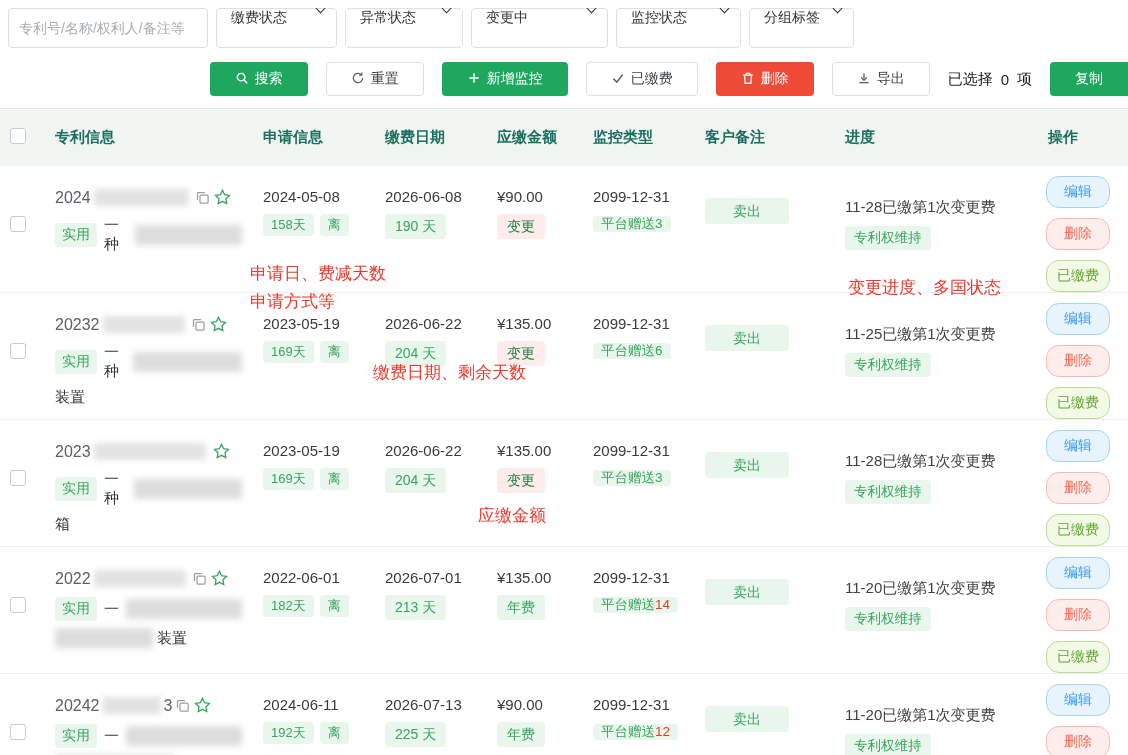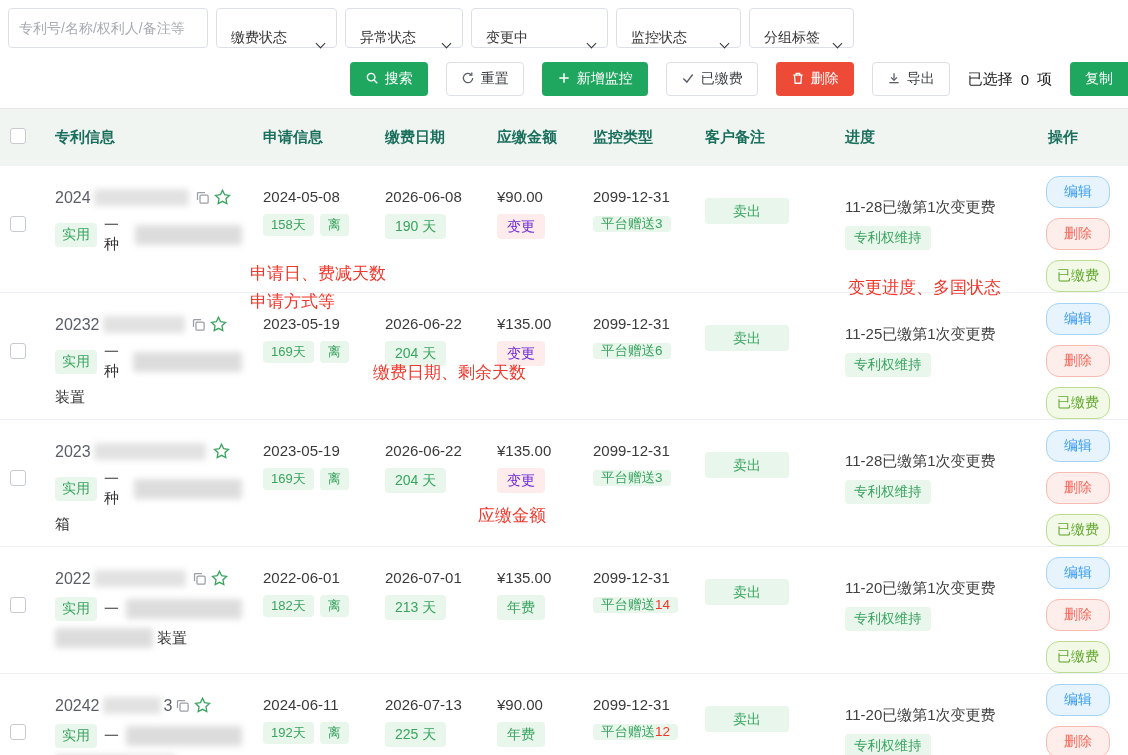--- a/index.html
+++ b/index.html
@@ -6,31 +6,31 @@
   html,body { width:1128px; height:755px; overflow:hidden; background:#fff;
     font-family:"Liberation Sans", sans-serif; color:#333; }
   .page { position:relative; width:1128px; height:755px; }
 
   
   .filterbar { display:flex; gap:8px; padding:8px 0 0 8px; align-items:flex-start; }
   .search-input { width:200px; height:40px; border:1px solid #dcdfe6; border-radius:4px;
     padding:0 10px; font-size:14px; color:#333; outline:none; font-family:inherit; }
   .search-input::placeholder { color:#a8abb2; }
   .select { height:40px; border:1px solid #dcdfe6; border-radius:4px; background:#fff;
-    display:flex; align-items:flex-end; justify-content:space-between; padding:0 12px 0 14px;
+    display:flex; align-items:flex-start; justify-content:space-between; padding:0 12px 0 14px;
     font-size:14px; color:#333; cursor:pointer; }
   .sel-w1{width:121px}.sel-w2{width:118px}.sel-w3{width:137px}.sel-w4{width:125px}.sel-w5{width:105px}
   .chev { width:7px; height:7px; border-right:1.6px solid #303133; border-bottom:1.6px solid #303133;
     transform:rotate(45deg); margin-top:-4px; flex:none; margin-left:8px; }
 
   
   .toolbar { display:flex; justify-content:flex-end; align-items:center; gap:18px;
     padding:14px 0 0 0; height:48px; }
   .btn { height:34px; border-radius:4px; display:inline-flex; align-items:center; gap:6px;
-    padding:0 14px; font-size:14px; cursor:pointer; border:1px solid transparent; white-space:nowrap; }
+    padding:0 24px; font-size:14px; cursor:pointer; border:1px solid transparent; white-space:nowrap; }
   .btn-green { background:#1fa75f; color:#fff; }
   .btn-plain { background:#fff; border-color:#dcdfe6; color:#3c3f44; }
   .btn-red { background:#ee4a38; color:#fff; }
   .btn svg { flex:none; }
   .selected-info { font-size:15px; color:#222; display:flex; gap:8px; align-items:center; }
 
   
   .grid { display:grid; grid-template-columns:40px 208px 122px 112px 96px 112px 140px 203px 95px; }
   .thead { background:#f0f5f2; border-top:1px solid #e4e7e6; height:58px; align-items:center; margin-top:12px; }
   .th { font-size:15px; font-weight:bold; color:#1b6f5d; padding-left:15px; }
@@ -46,21 +46,21 @@
 
   .pnum { font-size:16px; color:#5a5e66; display:flex; align-items:center; gap:3px; }
   .pname { margin-top:9px; display:flex; align-items:center; gap:7px; font-size:15px; color:#333; }
   .pline3 { margin-top:7px; font-size:15px; color:#333; display:flex; align-items:center; gap:4px; }
   .blur { display:inline-block; height:17px; background:#dfdfdf; border-radius:2px;
     filter:blur(3px); opacity:.9; }
   .blur-lg { height:20px; background:#d9d9d9; }
 
   .badge { display:inline-block; border-radius:4px; font-size:13px; padding:3px 8px; line-height:1.2; }
   .bg-green { background:#e8f6ec; color:#3aa45f; }
-  .bg-red { background:#fdeceb; color:#6d28d9; }
+  .bg-red { background:#fdeceb; color:#15803d; }
   .tag-type { background:#e8f6ec; color:#3aa45f; font-size:14px; padding:3px 7px; border-radius:4px; flex:none; }
   .days-row { margin-top:9px; display:flex; gap:6px; }
   .pay-days { margin-top:9px; }
   .pay-days .badge { font-size:14px; padding:4px 10px; }
   .fee-tag { margin-top:9px; }
   .fee-tag .badge { font-size:14px; padding:4px 10px; }
   .gift { margin-top:9px; }
   .gift .badge { font-size:13.5px; padding:0 8px; }
   .gift .red-num { color:#f0372b; }
   .remark-badge { font-size:14px; padding:5px 28px; background:#e8f6ec; color:#3aa45f; border-radius:4px; }

